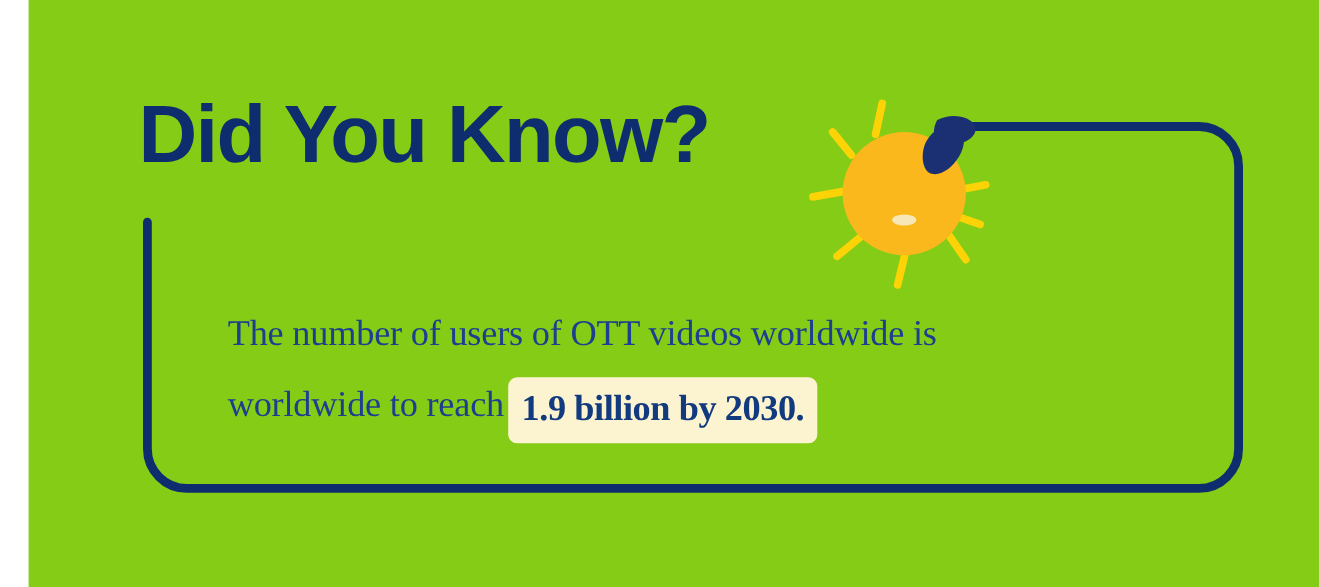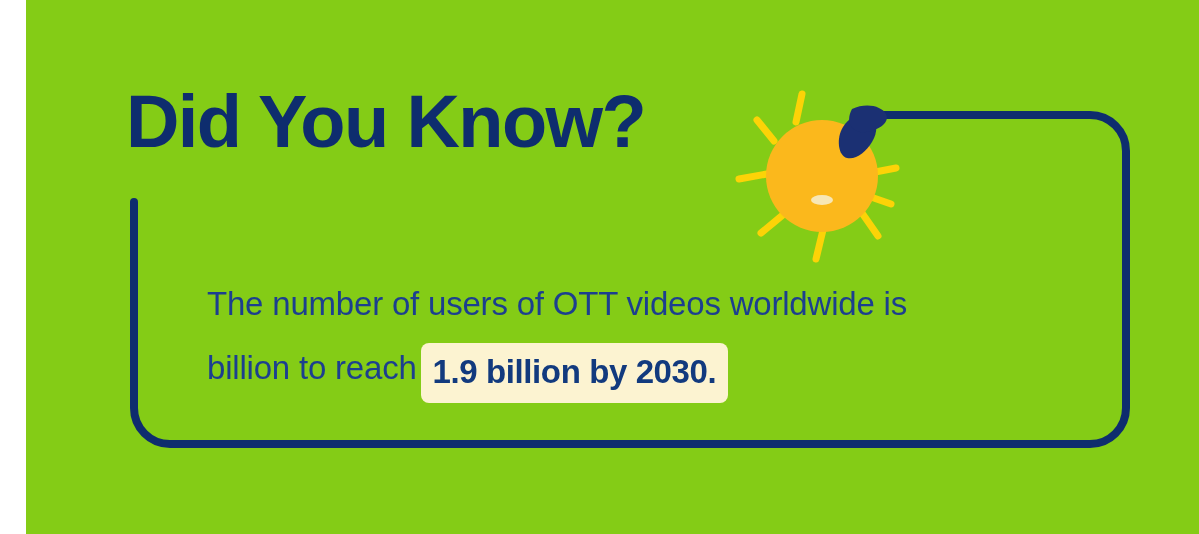--- a/index.html
+++ b/index.html
@@ -45,21 +45,21 @@
     white-space: nowrap;
   }
 
   
   .body-copy {
     position: absolute;
     left: 181px;
     top: 272px;
     width: 760px;
     margin: 0;
-    font-family: Liberation Sans, sans-serif;
+    font-family: Liberation Serif, serif;
     font-size: 33px;
     line-height: 64px;
     font-weight: normal;
     letter-spacing: -0.2px;
     color: #1c3f8f;
   }
   .body-line {
     display: block;
     white-space: nowrap;
   }
@@ -123,17 +123,17 @@
     <path d="M 126 31
              C 140 24 156 28 160 36
              C 164 44 154 52 140 54
              C 128 56 118 46 126 31 Z" fill="#1b3073"></path>
     <ellipse cx="96" cy="122" rx="11" ry="5" fill="#f7e7b6"></ellipse>
   </svg>
 
   <p class="body-copy">
     <span class="body-line">The number of users of OTT videos worldwide is</span>
     <span class="body-line">
-      <span>billion to reach</span><span class="highlight">1.9 billion by 2030.</span>
+      <span>worldwide to reach</span><span class="highlight">1.9 billion by 2030.</span>
     </span>
   </p>
 
 </div>
 
 </body></html>

